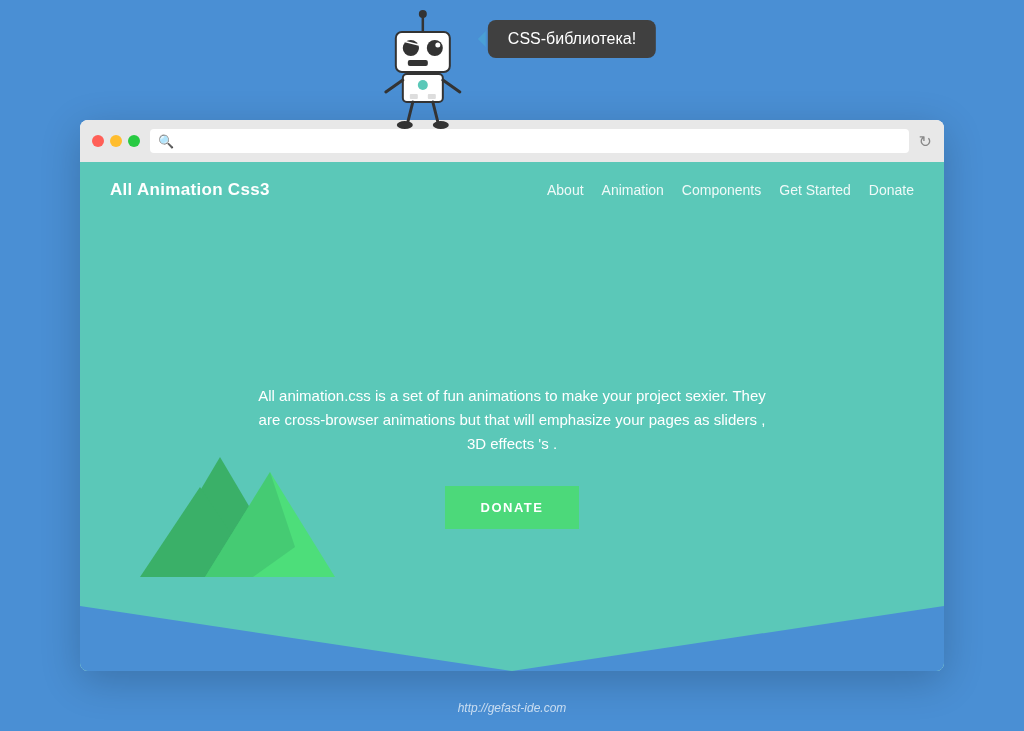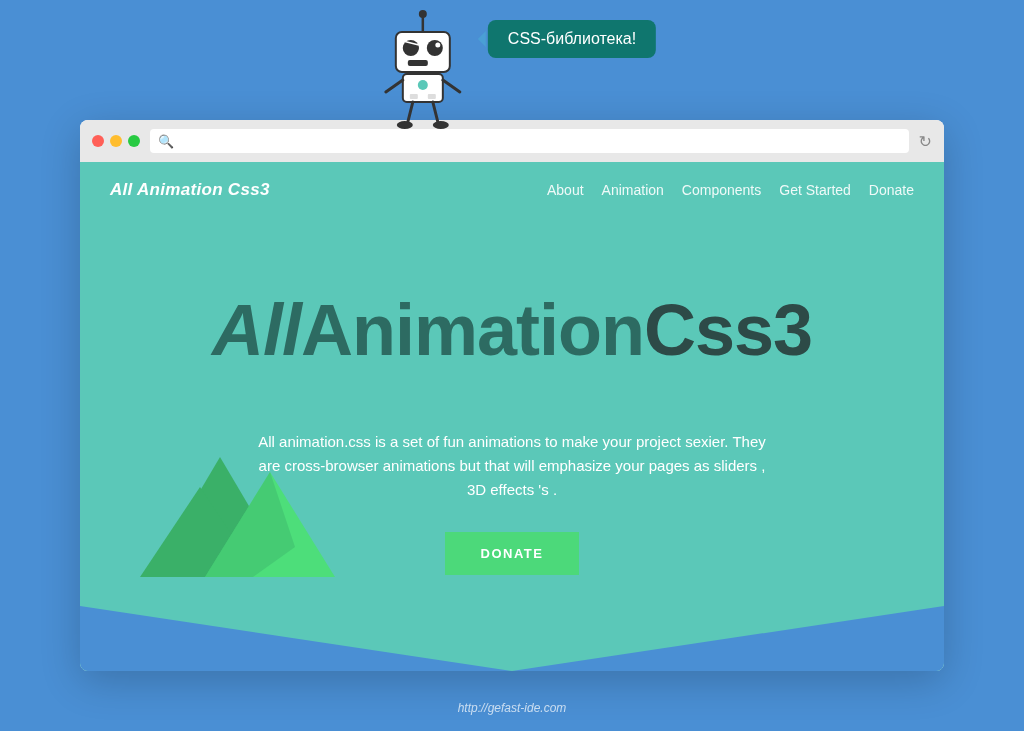--- a/index.html
+++ b/index.html
@@ -30,21 +30,21 @@
       gap: 10px;
       z-index: 10;
     }
 
     .robot-svg {
       margin-top: 10px;
     }
 
     
     .speech-bubble {
-      background: #0f766e;
+      background: #404040;
       color: white;
       font-size: 16px;
       font-weight: 500;
       padding: 10px 20px;
       border-radius: 8px;
       margin-top: 20px;
       position: relative;
       white-space: nowrap;
     }
     .speech-bubble::after {
@@ -123,21 +123,20 @@
       height: 56px;
       background: #5bc8b8;
     }
 
     .nav-brand {
       color: white;
       font-weight: 700;
       font-size: 17px;
       margin-right: auto;
       letter-spacing: 0.3px;
-      font-style: italic;
     }
 
     .nav-links {
       display: flex;
       gap: 18px;
     }
 
     .nav-link {
       color: rgba(255,255,255,0.9);
       font-size: 14px;
@@ -347,23 +346,20 @@
           <polygon points="80,30 145,140 15,140" fill="#3ab068"></polygon>
 
           <polygon points="60,60 120,150 0,150" fill="#3ab068"></polygon>
 
           <polygon points="130,45 195,150 65,150" fill="#4dde7a"></polygon>
 
           <polygon points="130,45 155,120 113,150 65,150" fill="#3ab068" opacity="0.4"></polygon>
         </svg>
       </div>
 
-      <div class="hero-title">
-        <span class="all-part">All</span><span class="animation-part">Animation</span><span class="css3-part">Css3</span>
-      </div>
 
       <p class="hero-description">All animation.css is a set of fun animations to make your project sexier. They are cross-browser animations but that will emphasize your pages as sliders , 3D effects 's .</p>
 
       <div class="hero-buttons">
         <button class="btn-donate">DONATE</button>
       </div>
 
       <div class="wave-section">
         <div class="wave-left"></div>
         <div class="wave-right"></div>

